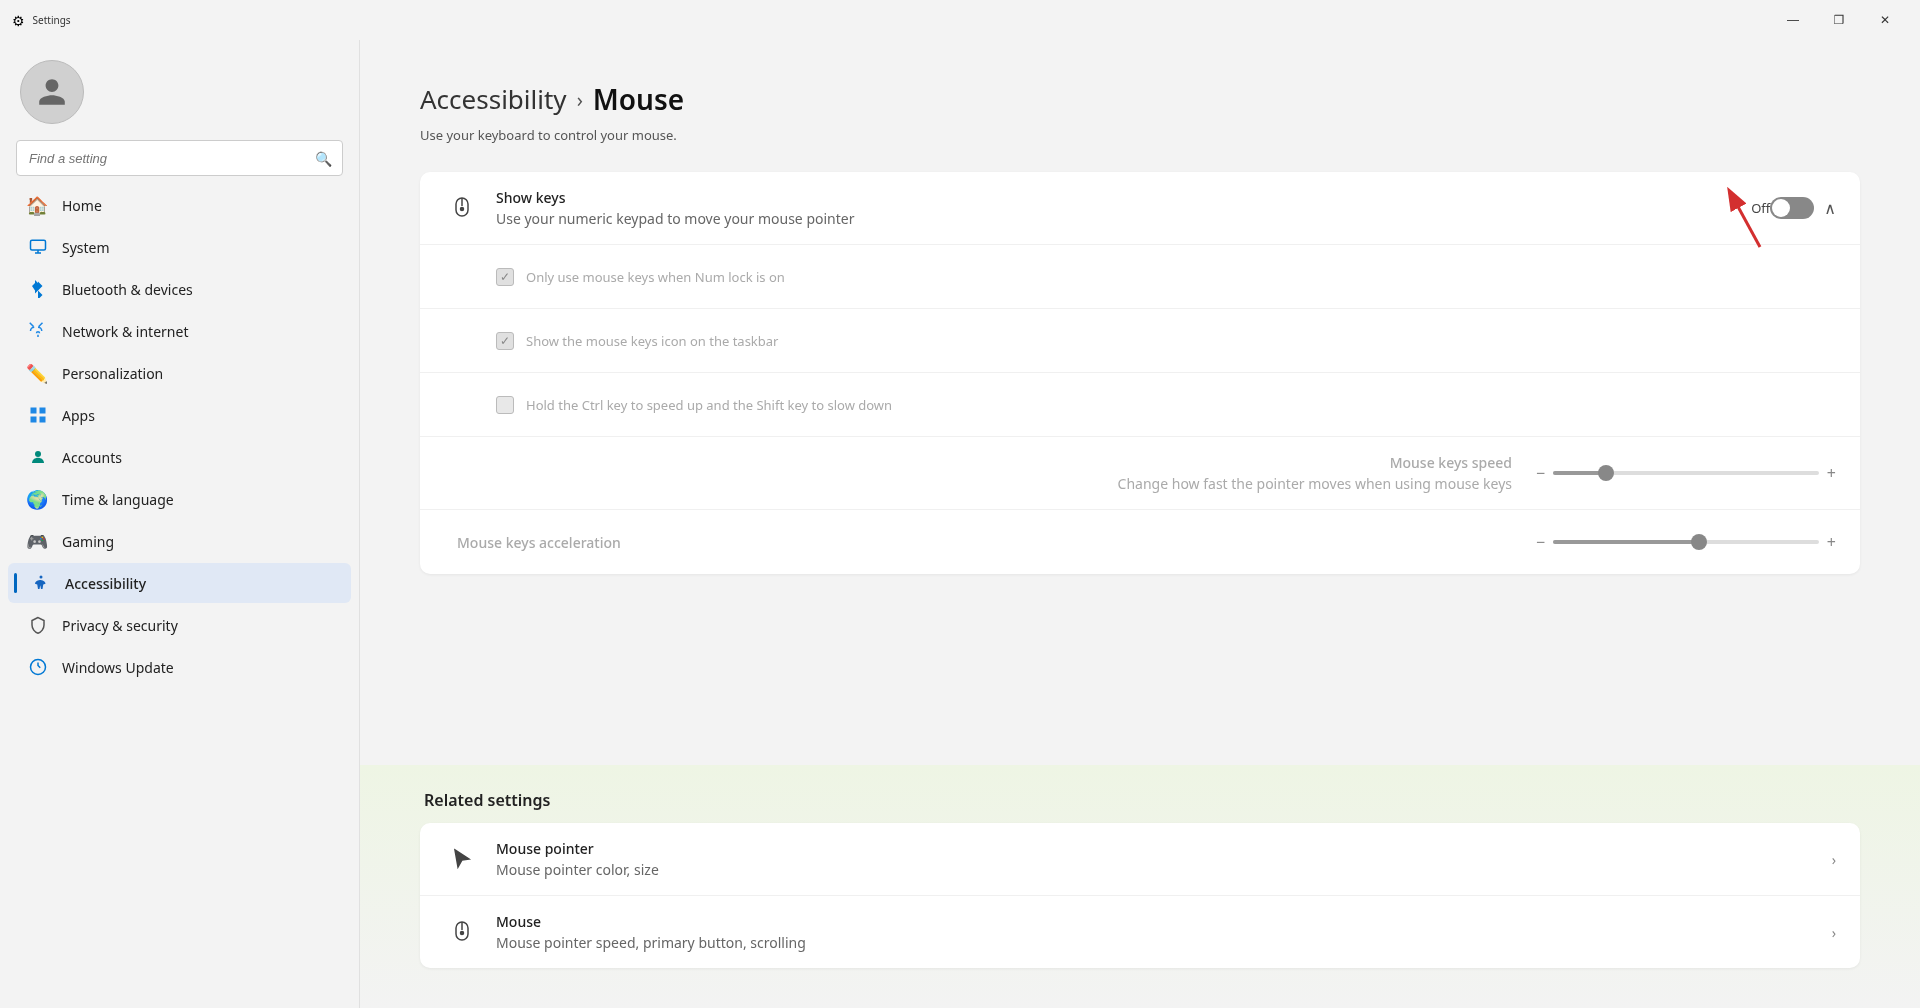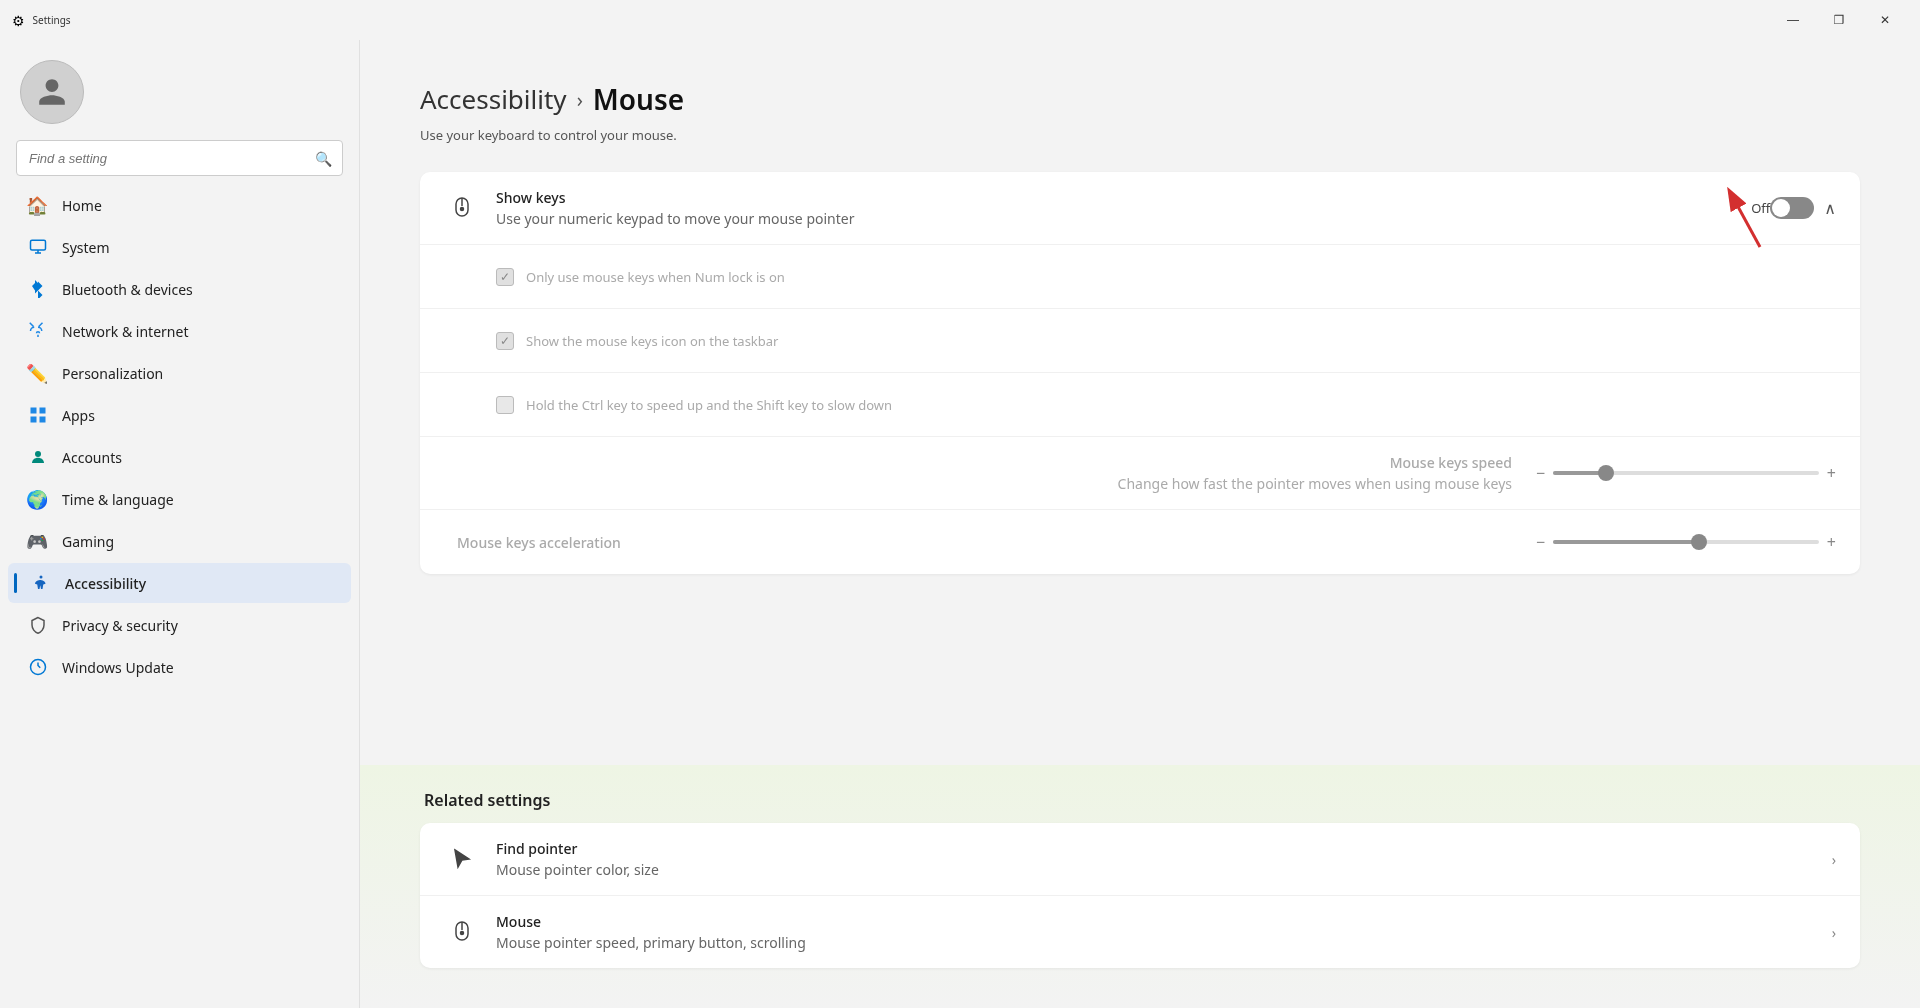--- a/index.html
+++ b/index.html
@@ -594,21 +594,21 @@
       <p class="section-title" style="padding-top:24px;">Related settings</p>
       <div class="related-card">
 
         <div class="related-row">
           <div class="row-icon">
             <svg width="24" height="24" viewBox="0 0 24 24" fill="none" stroke="#444" stroke-width="1.5">
               <path d="M5 3l14 9-7 1-4 7L5 3z" fill="#444"></path>
             </svg>
           </div>
           <div class="row-text">
-            <div class="row-title">Find pointer</div>
+            <div class="row-title">Mouse pointer</div>
             <div class="row-desc">Mouse pointer color, size</div>
           </div>
           <span class="chevron-right">›</span>
         </div>
 
         <div class="related-row">
           <div class="row-icon">
             <svg width="24" height="24" viewBox="0 0 24 24" fill="none" stroke="#444" stroke-width="1.5">
               <rect x="6" y="2" width="12" height="18" rx="6" fill="none" stroke="#444" stroke-width="1.5"></rect>
               <line x1="12" y1="2" x2="12" y2="10" stroke="#444" stroke-width="1.5"></line>

